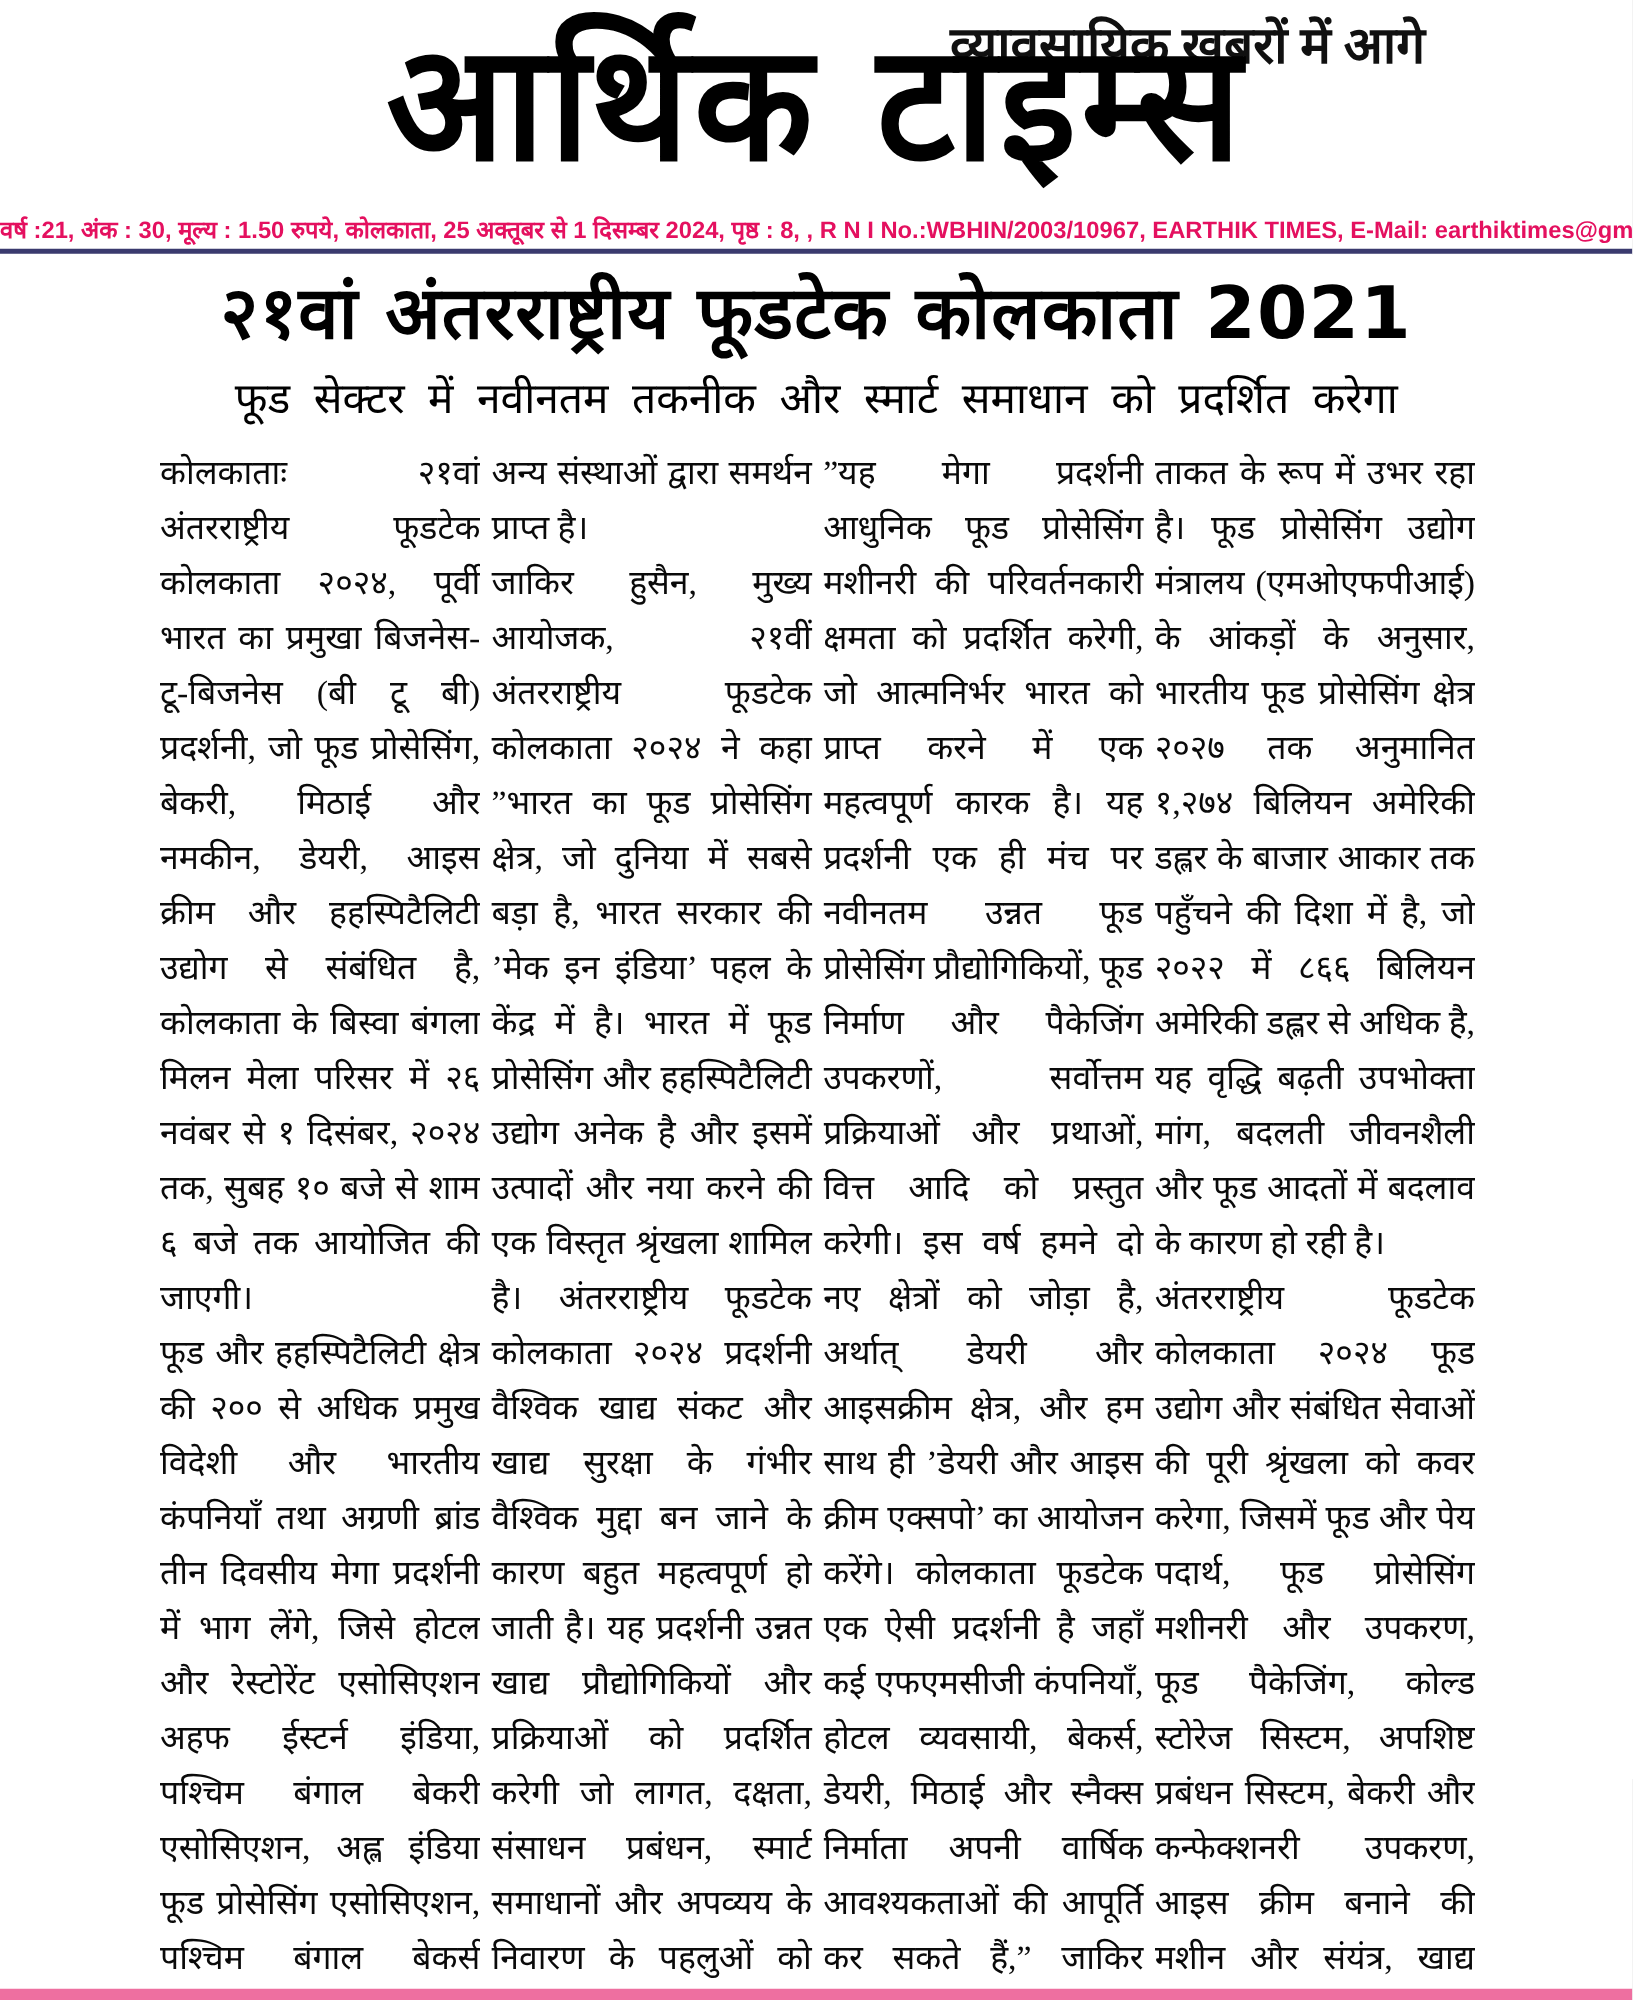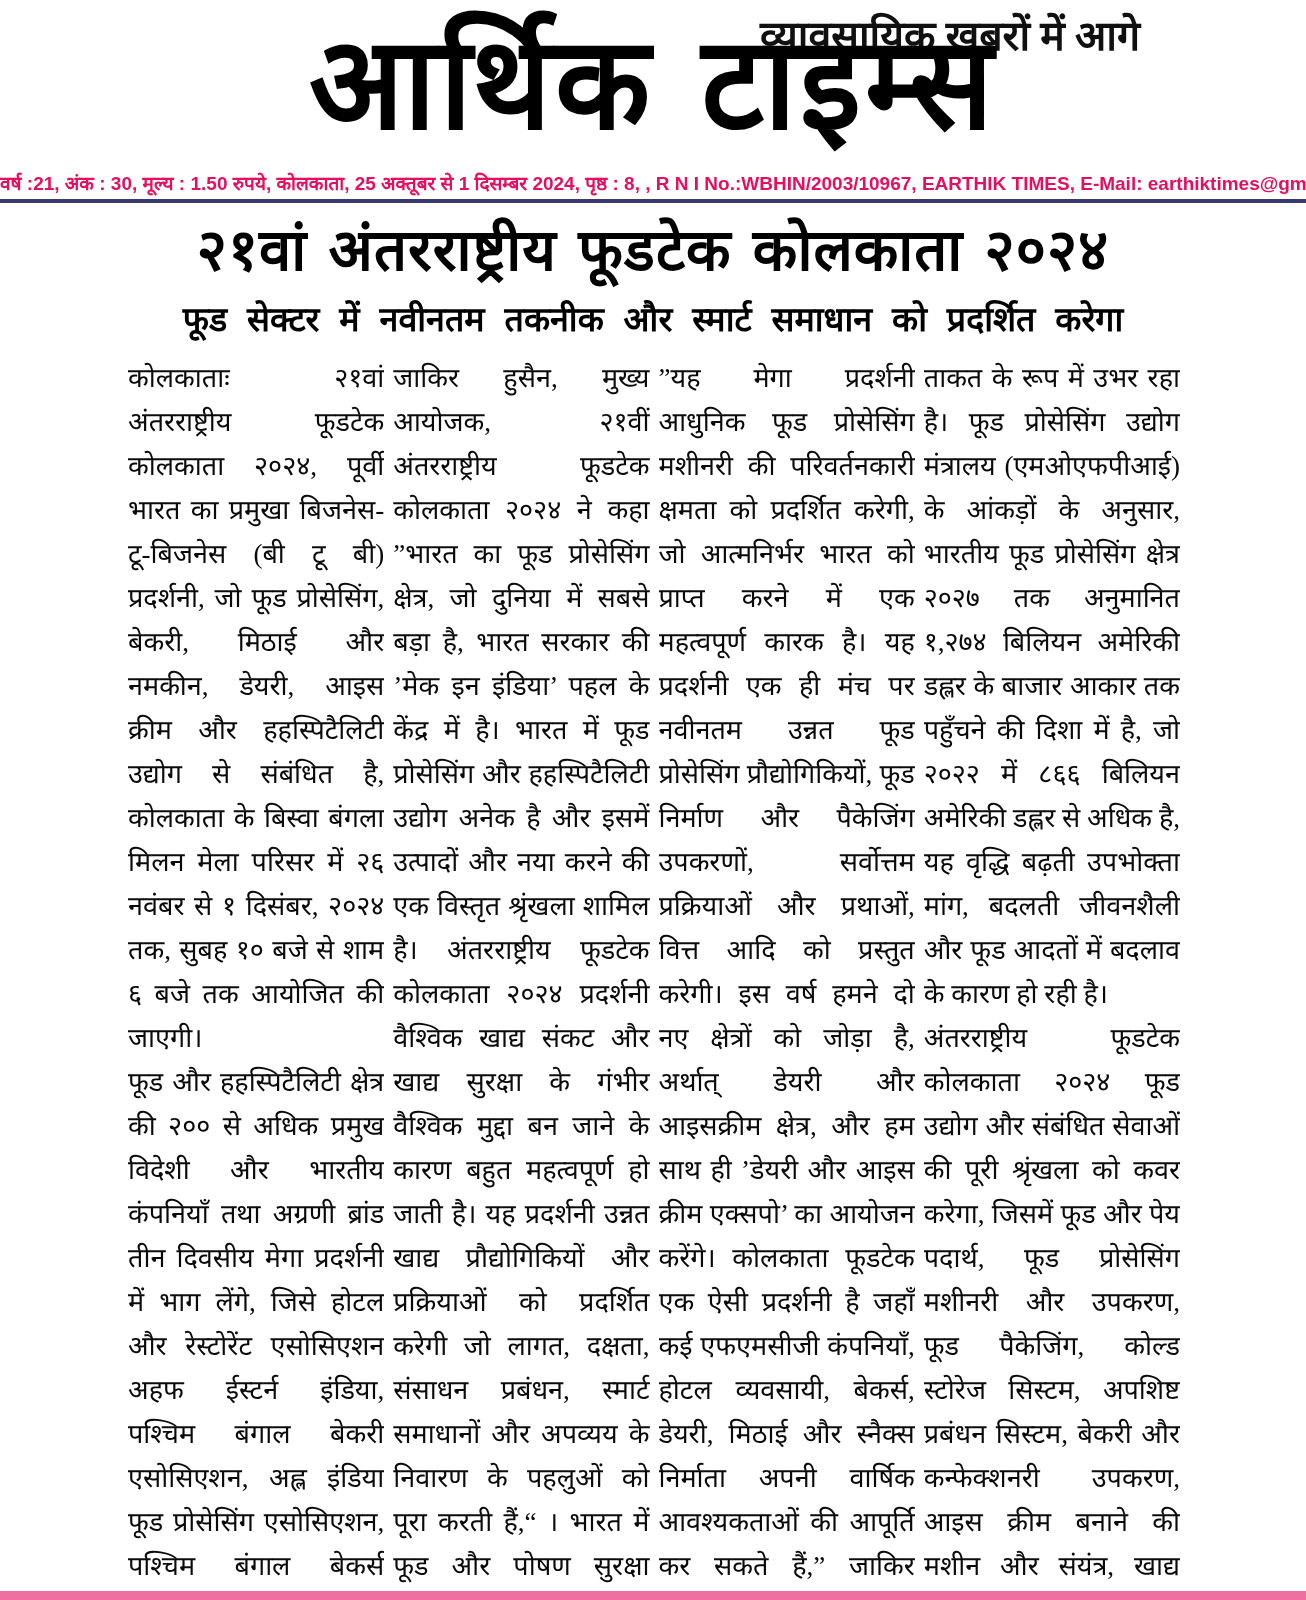--- a/index.html
+++ b/index.html
@@ -33,21 +33,21 @@
     background:#3a3a6e; border:none; margin:0;
   }
   
   .headline {
     position:absolute; top:210px; left:0; width:100%; margin:0;
     text-align:center; font-size:58px; line-height:80px; font-weight:bold;
     font-family:"DejaVu Sans", sans-serif; letter-spacing:1px;
   }
   .subheadline {
     position:absolute; top:294px; left:0; width:100%; margin:0;
-    text-align:center; font-size:34px; line-height:50px; font-weight:bold;
+    text-align:center; font-size:34px; line-height:50px; font-weight:normal;
     word-spacing:8px; font-family:"DejaVu Sans", sans-serif;
   }
   
   .columns {
     position:absolute; top:356px; left:128px; width:1052px; height:1232px;
     display:flex; gap:9px;
   }
   .col { flex:1 1 0; min-width:0; overflow:hidden; }
   .col p {
     margin:0; font-size:27px; line-height:44px;
@@ -66,31 +66,32 @@
   <header>
     <div class="tagline">व्यावसायिक खबरों में आगे</div>
     <h1 class="paper-name">आर्थिक टाइम्स</h1>
   </header>
 
   <div class="pubinfo">वर्ष :21, अंक : 30,  मूल्य : 1.50 रुपये, कोलकाता, 25 अक्तूबर से 1 दिसम्बर  2024, पृष्ठ : 8, , R N I No.:WBHIN/2003/10967, EARTHIK TIMES, E-Mail: earthiktimes@gmail.com, MOBILE:94334 01645</div>
 
   <div class="rule"></div>
 
   <main>
-    <h2 class="headline">२१वां अंतरराष्ट्रीय फूडटेक कोलकाता २०२४</h2>
+    <h2 class="headline">२१वां अंतरराष्ट्रीय फूडटेक कोलकाता 2021</h2>
     <h3 class="subheadline">फूड सेक्टर में नवीनतम तकनीक और स्मार्ट समाधान को प्रदर्शित करेगा</h3>
 
     <div class="columns">
 
       <div class="col">
         <p>कोलकाताः २१वां अंतरराष्ट्रीय फूडटेक कोलकाता २०२४, पूर्वी भारत का प्रमुखा बिजनेस-टू-बिजनेस (बी टू बी) प्रदर्शनी, जो फूड प्रोसेसिंग, बेकरी, मिठाई और नमकीन, डेयरी, आइस क्रीम और हहस्पिटैलिटी उद्योग से संबंधित है, कोलकाता के बिस्वा बंगला मिलन मेला परिसर में २६ नवंबर से १ दिसंबर, २०२४ तक, सुबह १० बजे से शाम ६ बजे तक आयोजित की जाएगी।</p>
         <p>फूड और हहस्पिटैलिटी क्षेत्र की २०० से अधिक प्रमुख विदेशी और भारतीय कंपनियाँ तथा अग्रणी ब्रांड तीन दिवसीय मेगा प्रदर्शनी में भाग लेंगे, जिसे होटल और रेस्टोरेंट एसोसिएशन अहफ ईस्टर्न इंडिया, पश्चिम बंगाल बेकरी एसोसिएशन, अह्ल इंडिया फूड प्रोसेसिंग एसोसिएशन, पश्चिम बंगाल बेकर्स कोआर्डिनेशन कमेटी, पश्चिम बोंगो मिस्टी उद्योग, फ्रेगरेंस एंड फ्लेवर एसोसिएशन अहफ इंडिया, नेशनल रेस्टोरेंट एसोसिएशन अहफ इंडिया, ईस्टर्न इंडिया क्यूलिनेरी एसोसिएशन और</p>
       </div>
 
       <div class="col">
+        <p>अन्य संस्थाओं द्वारा समर्थन प्राप्त है।</p>
         <p>जाकिर हुसैन, मुख्य आयोजक, २१वीं अंतरराष्ट्रीय फूडटेक कोलकाता २०२४ ने कहा ”भारत का फूड प्रोसेसिंग क्षेत्र, जो दुनिया में सबसे बड़ा है, भारत सरकार की ’मेक इन इंडिया’ पहल के केंद्र में है। भारत में फूड प्रोसेसिंग और हहस्पिटैलिटी उद्योग अनेक है और इसमें उत्पादों और नया करने की एक विस्तृत श्रृंखला शामिल है। अंतरराष्ट्रीय फूडटेक कोलकाता २०२४ प्रदर्शनी वैश्विक खाद्य संकट और खाद्य सुरक्षा के गंभीर वैश्विक मुद्दा बन जाने के कारण बहुत महत्वपूर्ण हो जाती है। यह प्रदर्शनी उन्नत खाद्य प्रौद्योगिकियों और प्रक्रियाओं को प्रदर्शित करेगी जो लागत, दक्षता, संसाधन प्रबंधन, स्मार्ट समाधानों और अपव्यय के निवारण के पहलुओं को पूरा करती हैं,“ । भारत में फूड और पोषण सुरक्षा सुनिश्चित करने के लिए एक समृद्ध फूड प्रोसेसिंग उद्योग अत्यंत महत्वपूर्ण है। प्रोसेस्ड फूड कई लाभ प्रदान करते हैं, जैसे कि सुविधा, लंबी शेल्फ</p>
       </div>
 
       <div class="col">
         <p>”यह मेगा प्रदर्शनी आधुनिक फूड प्रोसेसिंग मशीनरी की परिवर्तनकारी क्षमता को प्रदर्शित करेगी, जो आत्मनिर्भर भारत को प्राप्त करने में एक महत्वपूर्ण कारक है। यह प्रदर्शनी एक ही मंच पर नवीनतम उन्नत फूड प्रोसेसिंग प्रौद्योगिकियों, फूड निर्माण और पैकेजिंग उपकरणों, सर्वोत्तम प्रक्रियाओं और प्रथाओं, वित्त आदि को प्रस्तुत करेगी। इस वर्ष हमने दो नए क्षेत्रों को जोड़ा है, अर्थात् डेयरी और आइसक्रीम क्षेत्र, और हम साथ ही ’डेयरी और आइस क्रीम एक्सपो’ का आयोजन करेंगे। कोलकाता फूडटेक एक ऐसी प्रदर्शनी है जहाँ कई एफएमसीजी कंपनियाँ, होटल व्यवसायी, बेकर्स, डेयरी, मिठाई और स्नैक्स निर्माता अपनी वार्षिक आवश्यकताओं की आपूर्ति कर सकते हैं,” जाकिर हुसैन ने कहा।</p>
 
       </div>
 
       <div class="col">
         <p>ताकत के रूप में उभर रहा है। फूड प्रोसेसिंग उद्योग मंत्रालय (एमओएफपीआई) के आंकड़ों के अनुसार, भारतीय फूड प्रोसेसिंग क्षेत्र २०२७ तक अनुमानित १,२७४ बिलियन अमेरिकी डह्लर के बाजार आकार तक पहुँचने की दिशा में है, जो २०२२ में ८६६ बिलियन अमेरिकी डह्लर से अधिक है, यह वृद्धि बढ़ती उपभोक्ता मांग, बदलती जीवनशैली और फूड आदतों में बदलाव के कारण हो रही है।</p>

